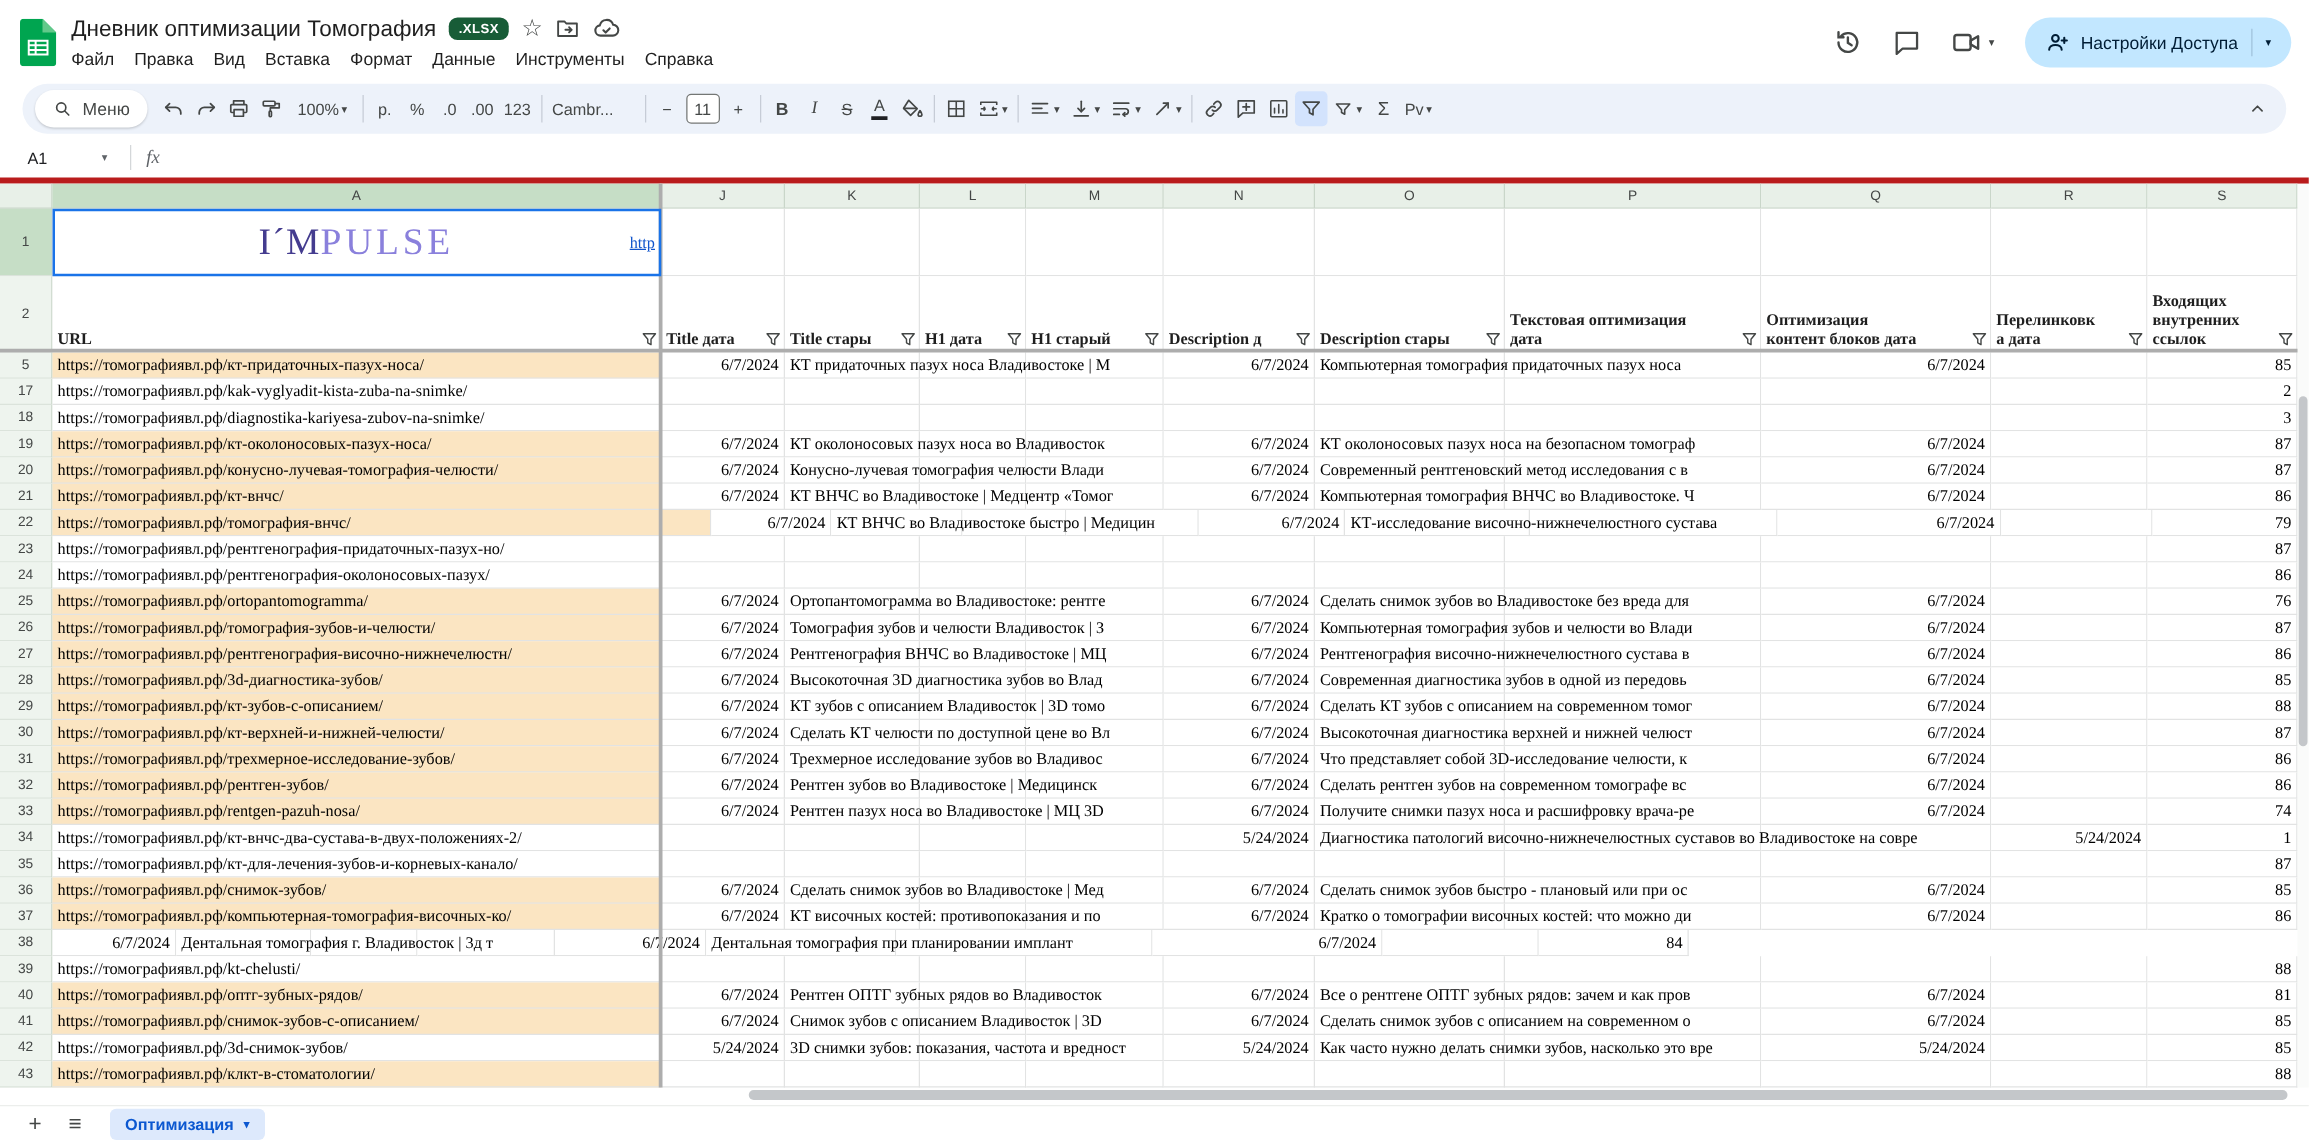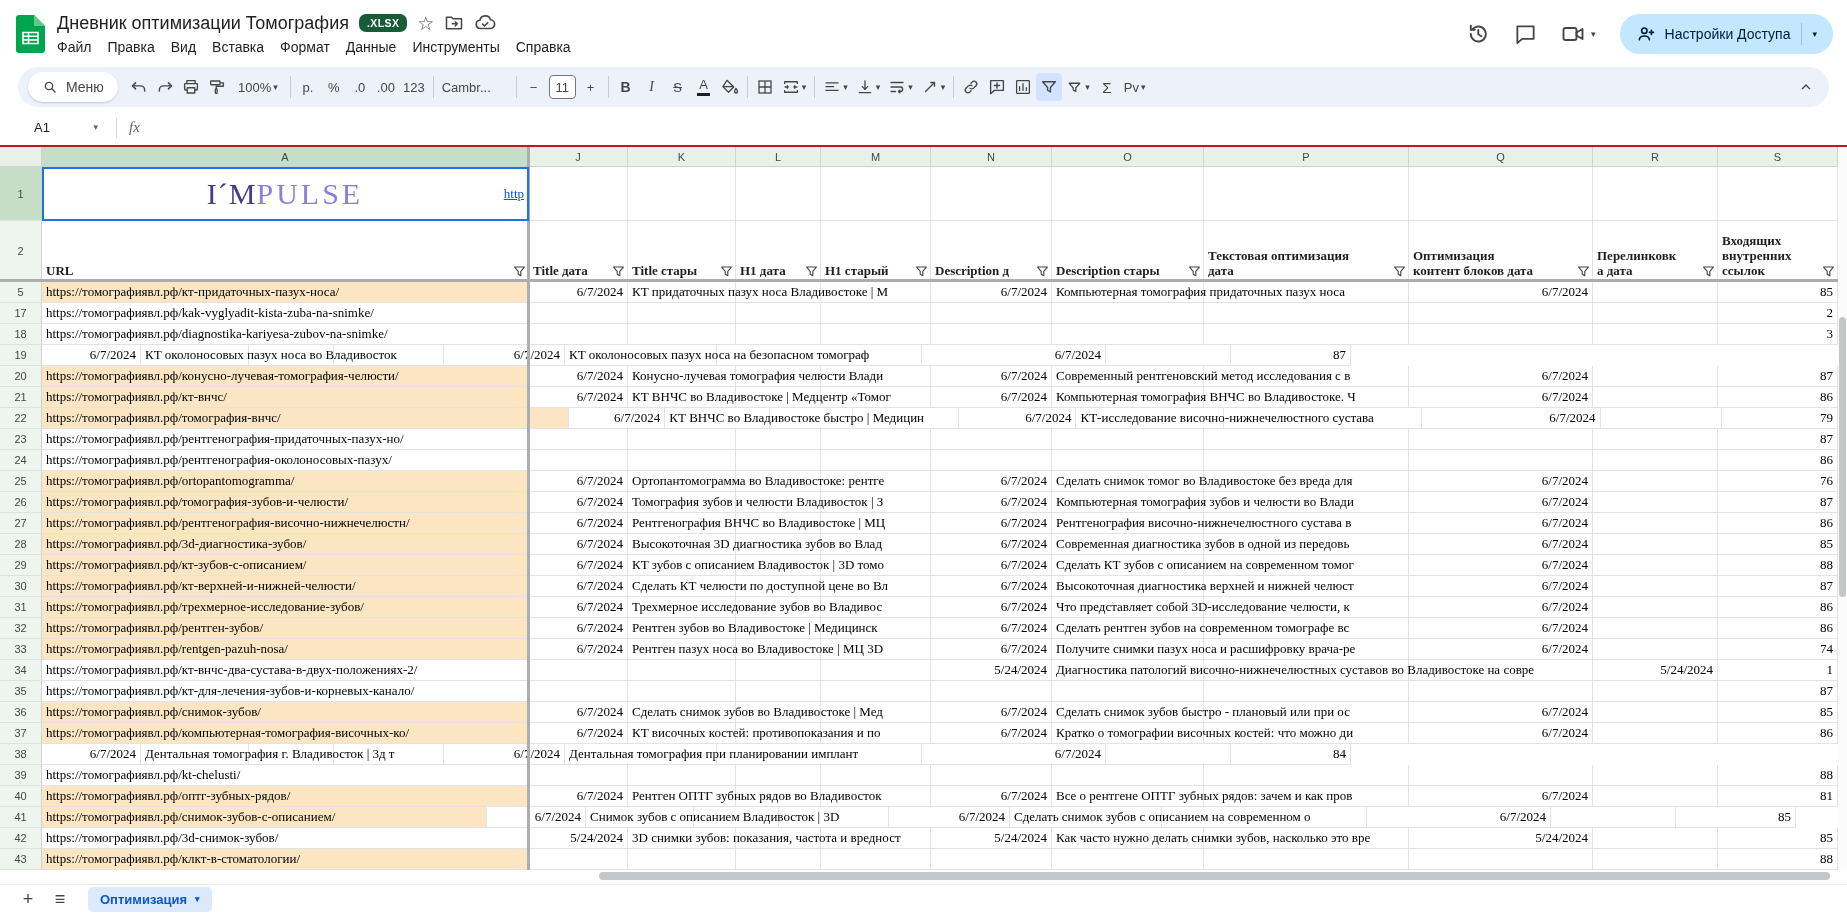--- a/index.html
+++ b/index.html
@@ -45,21 +45,21 @@
   .b-strike { text-decoration:line-through; font-size:13px; }
   .b-color { flex-direction:column; line-height:11px; font-size:13px; }
   .b-color .bar { width:13px; height:3px; background:#202124; margin-top:1px; }
   .size-box { width:27px; height:24px; border:1px solid #747775; border-radius:4px; background:#fff;
     display:flex; align-items:center; justify-content:center; font-size:13px; margin:0 2px; }
   .font-btn { width:74px; justify-content:flex-start; }
   .spacer { flex:1; }
 
   
   .formula-bar { position:absolute; top:110px; left:0; right:0; height:37px;
-    display:flex; align-items:center; padding-left:26px; gap:12px; border-bottom:2px solid #b91c1c; }
+    display:flex; align-items:center; padding-left:14px; gap:12px; border-bottom:5px solid #b91c1c; }
   .name-box { width:78px; display:flex; align-items:center; justify-content:space-between;
     font-size:13px; color:#202124; padding:0 6px 0 8px; }
   .fb-sep { width:1px; height:20px; background:#d4d7d9; }
   .fx { font-family:"Liberation Serif",serif; font-style:italic; font-size:15px; color:#5f6368; }
 
   
   .grid { position:absolute; top:147px; left:0; width:1838px; height:723px; background:#fff; }
   .colhdr-row { display:flex; height:20px; }
   .corner { width:42px; background:#e8f0e8; border-right:1px solid #c9d6c9; border-bottom:1px solid #c9d6c9; }
   .colhdr { background:#e8f0e8; border-right:1px solid #c9d6c9; border-bottom:1px solid #c9d6c9;
@@ -529,20 +529,21 @@
         <div class="cell" style="width: 110px;"></div>
         <div class="cell dright" style="width: 121px;"></div>
         <div class="cell spill" style="width: 152px;"></div>
         <div class="cell" style="width: 205px;"></div>
         <div class="cell dright" style="width: 184px;"></div>
         <div class="cell dright" style="width: 125px;"></div>
         <div class="cell dright" style="width: 120px;">3</div>
       </div>
       <div class="row drow">
         <div class="rownum">19</div>
+        <div class="cell hl" style="width: 487px;">https://томографиявл.рф/кт-околоносовых-пазух-носа/</div>
         <div class="cell dright" style="width: 99px;">6/7/2024</div>
         <div class="cell spill" style="width: 108px;">
           <span class="spilltxt" style="width: 299px;">КТ околоносовых пазух носа во Владивосток</span>
         </div>
         <div class="cell" style="width: 85px;"></div>
         <div class="cell" style="width: 110px;"></div>
         <div class="cell dright" style="width: 121px;">6/7/2024</div>
         <div class="cell spill" style="width: 152px;">
           <span class="spilltxt" style="width: 353px;">КТ околоносовых пазух носа на безопасном томограф</span>
         </div>
@@ -637,21 +638,21 @@
         <div class="rownum">25</div>
         <div class="cell hl" style="width: 487px;">https://томографиявл.рф/ortopantomogramma/</div>
         <div class="cell dright" style="width: 99px;">6/7/2024</div>
         <div class="cell spill" style="width: 108px;">
           <span class="spilltxt" style="width: 299px;">Ортопантомограмма во Владивостоке: рентге</span>
         </div>
         <div class="cell" style="width: 85px;"></div>
         <div class="cell" style="width: 110px;"></div>
         <div class="cell dright" style="width: 121px;">6/7/2024</div>
         <div class="cell spill" style="width: 152px;">
-          <span class="spilltxt" style="width: 353px;">Сделать снимок томог во Владивостоке без вреда для</span>
+          <span class="spilltxt" style="width: 353px;">Сделать снимок зубов во Владивостоке без вреда для</span>
         </div>
         <div class="cell" style="width: 205px;"></div>
         <div class="cell dright" style="width: 184px;">6/7/2024</div>
         <div class="cell dright" style="width: 125px;"></div>
         <div class="cell dright" style="width: 120px;">76</div>
       </div>
       <div class="row drow">
         <div class="rownum">26</div>
         <div class="cell hl" style="width: 487px;">https://томографиявл.рф/томография-зубов-и-челюсти/</div>
         <div class="cell dright" style="width: 99px;">6/7/2024</div>
@@ -905,21 +906,21 @@
         <div class="cell spill" style="width: 152px;">
           <span class="spilltxt" style="width: 353px;">Все о рентгене ОПТГ зубных рядов: зачем и как пров</span>
         </div>
         <div class="cell" style="width: 205px;"></div>
         <div class="cell dright" style="width: 184px;">6/7/2024</div>
         <div class="cell dright" style="width: 125px;"></div>
         <div class="cell dright" style="width: 120px;">81</div>
       </div>
       <div class="row drow">
         <div class="rownum">41</div>
-        <div class="cell hl" style="width: 445px; font-family: Liberation Serif, serif;">https://томографиявл.рф/снимок-зубов-с-описанием/</div>
+        <div class="cell hl" style="width: 487px; font-family: Liberation Serif, serif;">https://томографиявл.рф/снимок-зубов-с-описанием/</div>
         <div class="cell dright" style="width: 99px;">6/7/2024</div>
         <div class="cell spill" style="width: 108px;">
           <span class="spilltxt" style="width: 299px;">Снимок зубов с описанием Владивосток | 3D</span>
         </div>
         <div class="cell" style="width: 85px;"></div>
         <div class="cell" style="width: 110px;"></div>
         <div class="cell dright" style="width: 121px;">6/7/2024</div>
         <div class="cell spill" style="width: 152px;">
           <span class="spilltxt" style="width: 353px;">Сделать снимок зубов с описанием на современном о</span>
         </div>

